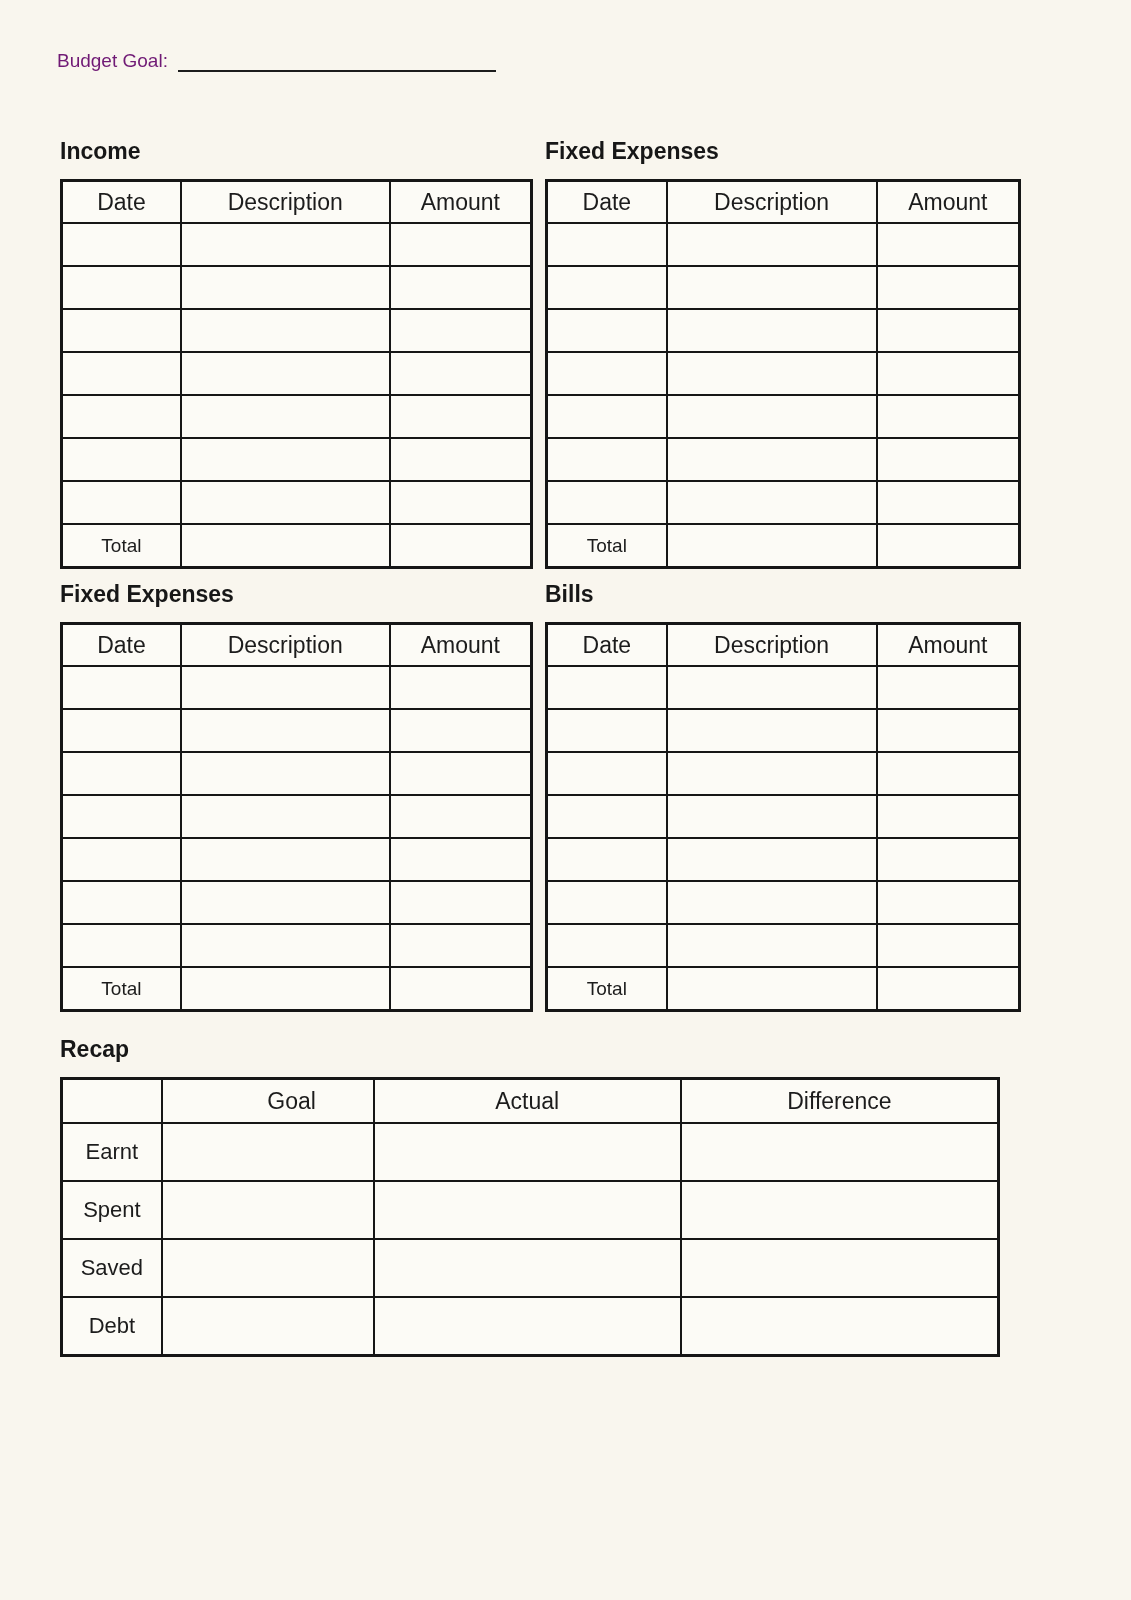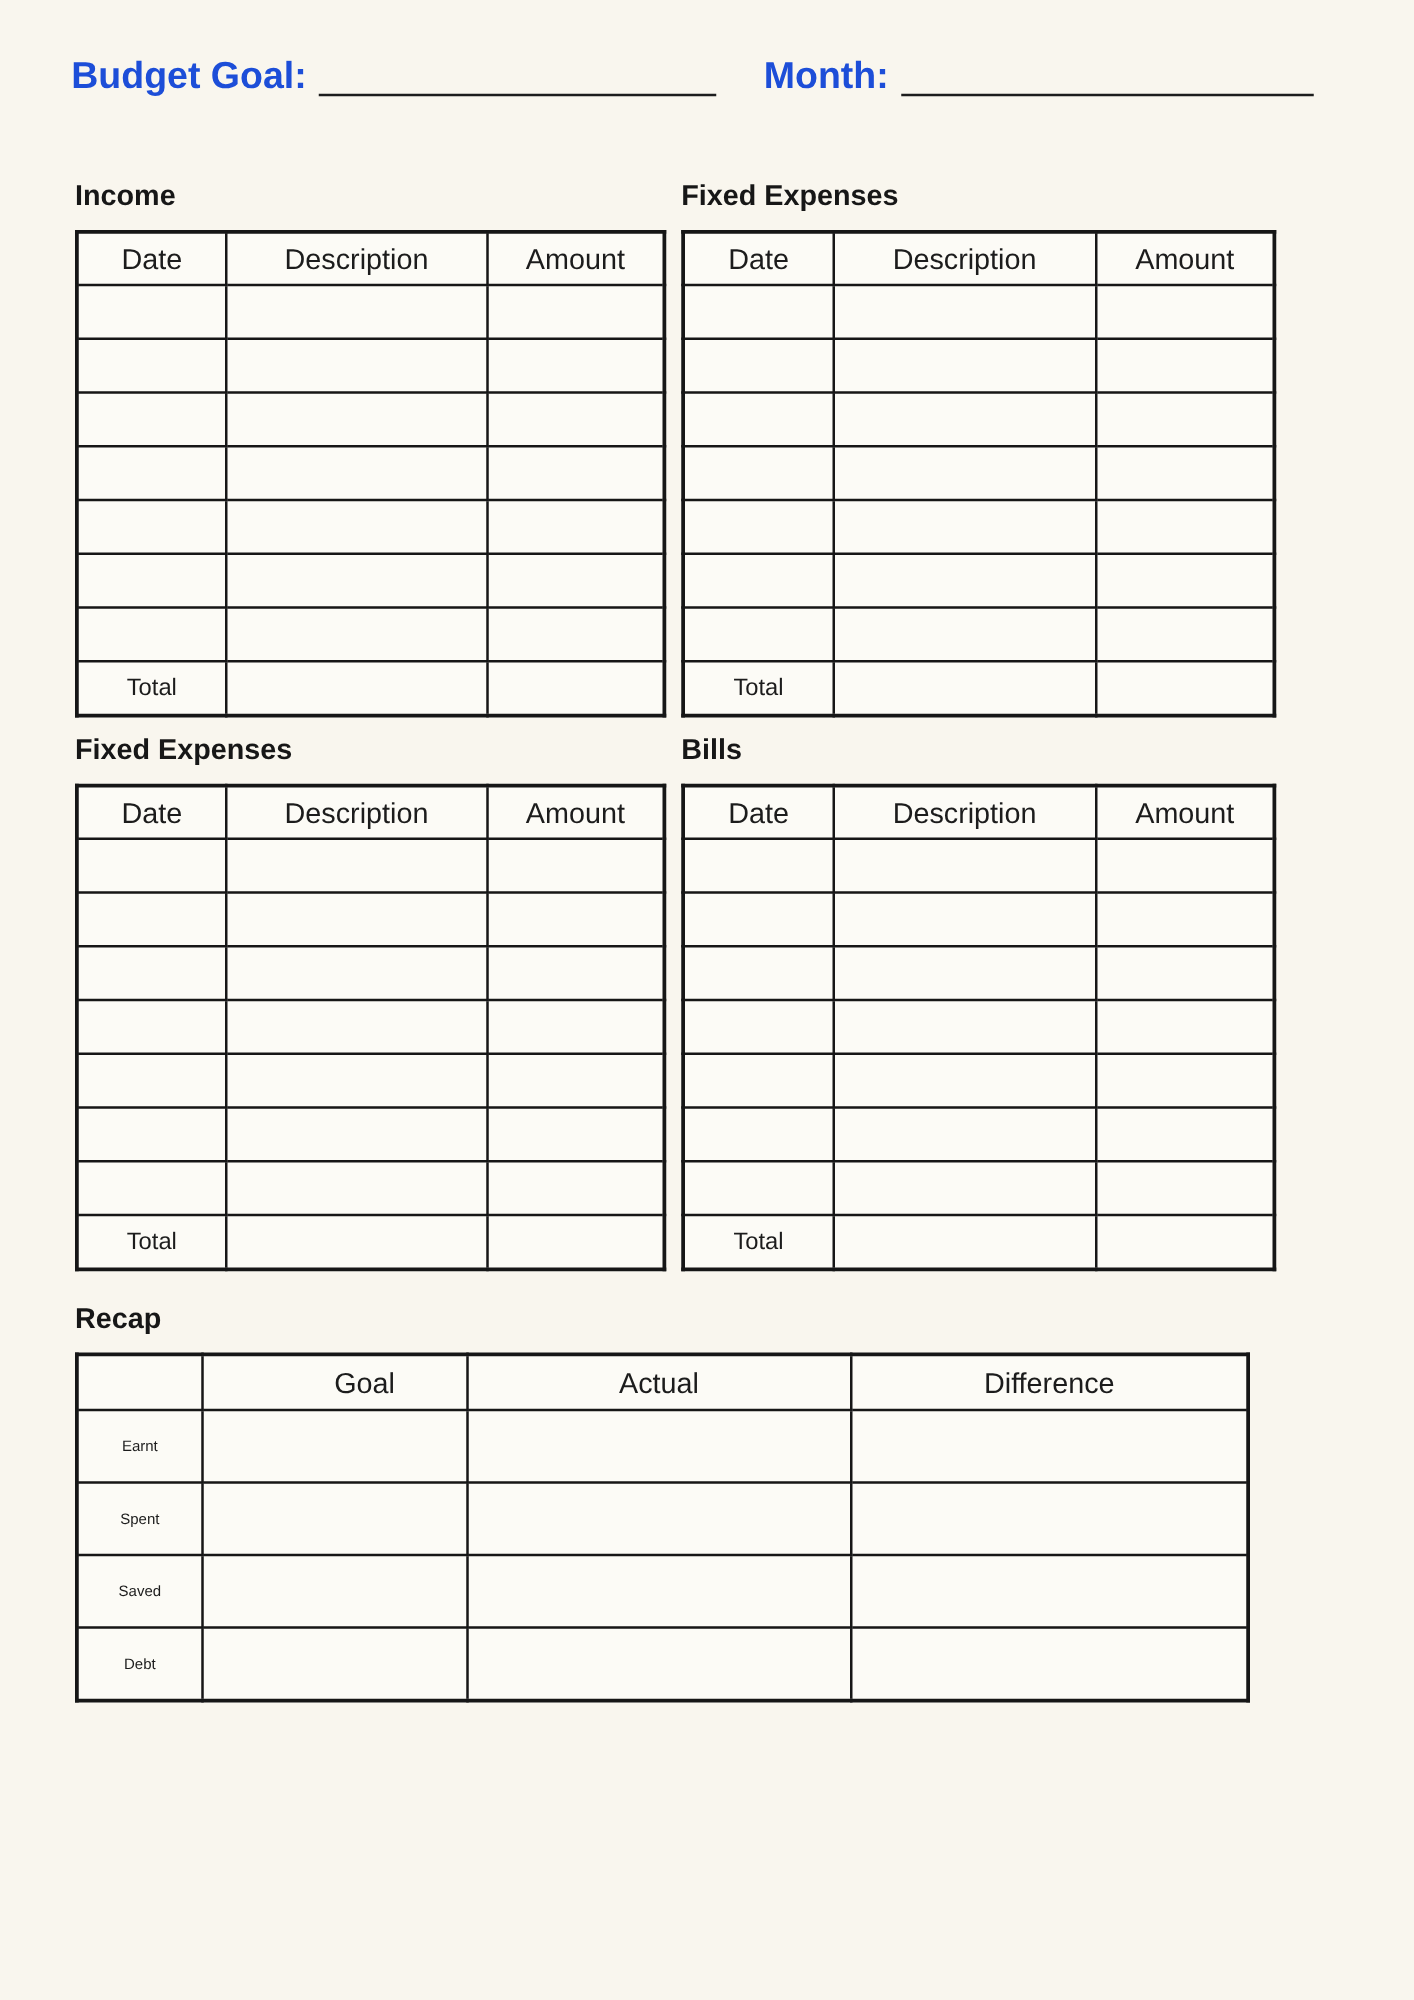--- a/index.html
+++ b/index.html
@@ -22,21 +22,21 @@
     letter-spacing: 2.5px;
     color: #161616;
   }
 
   
   .fields {
     display: flex; justify-content: space-between; align-items: flex-end;
     margin: 44px 80px 0 57px;
   }
   .field { display: flex; align-items: flex-end; }
-  .field-label { font-size: 30px; color: #1d4ed8; line-height: 1.1; font-weight: bold; }
+  .field-label { font-size: 19px; color: #701a75; line-height: 1.1; }
   .field-line {
     display: inline-block; border-bottom: 2px solid #1d1d1d;
     height: 26px; margin-left: 10px;
   }
   .field-line.goal { width: 318px; }
   .field-line.month { width: 330px; }
 
   
   .grid {
     display: grid;
@@ -65,37 +65,33 @@
   td.total-label { text-align: center; font-size: 19px; }
 
   
   .recap-wrap { margin: 24px 0 0 60px; width: 940px; }
   .recap-table th { height: 42px; }
   .recap-table td { height: 56px; }
   .recap-table .col-rowlabel { width: 10.7%; }
   .recap-table .col-goal     { width: 22.6%; padding-left: 48px; }
   .recap-table .col-actual   { width: 32.8%; }
   .recap-table .col-diff     { width: 33.9%; }
-  td.row-label { text-align: center; font-size: 12px; }
+  td.row-label { text-align: center; font-size: 22px; }
 </style>
 </head>
 <body>
 
 <div class="page">
 
 
   <div class="fields">
     <div class="field">
       <span class="field-label">Budget Goal:</span>
       <span class="field-line goal"></span>
     </div>
-    <div class="field">
-      <span class="field-label">Month:</span>
-      <span class="field-line month"></span>
-    </div>
   </div>
 
   <div class="grid">
 
     <section>
       <h2 class="section-heading">Income</h2>
       <table class="ledger-table">
         <thead>
           <tr>
             <th class="col-date">Date</th>

